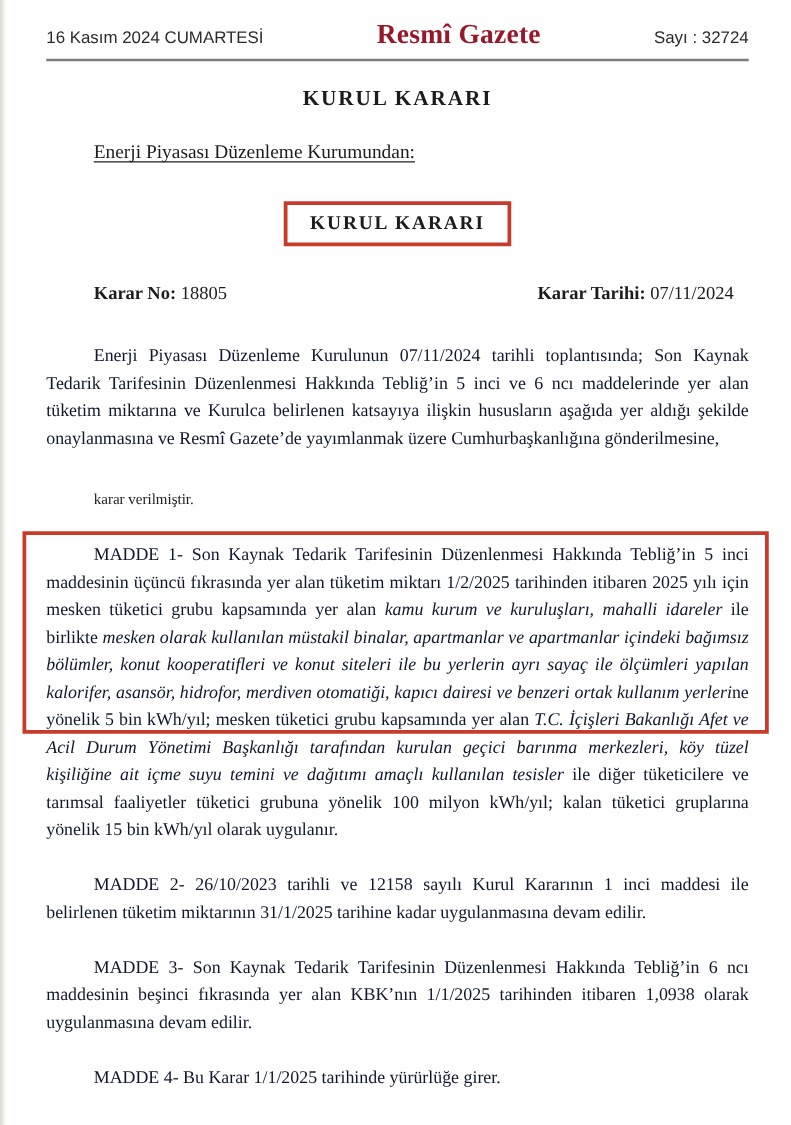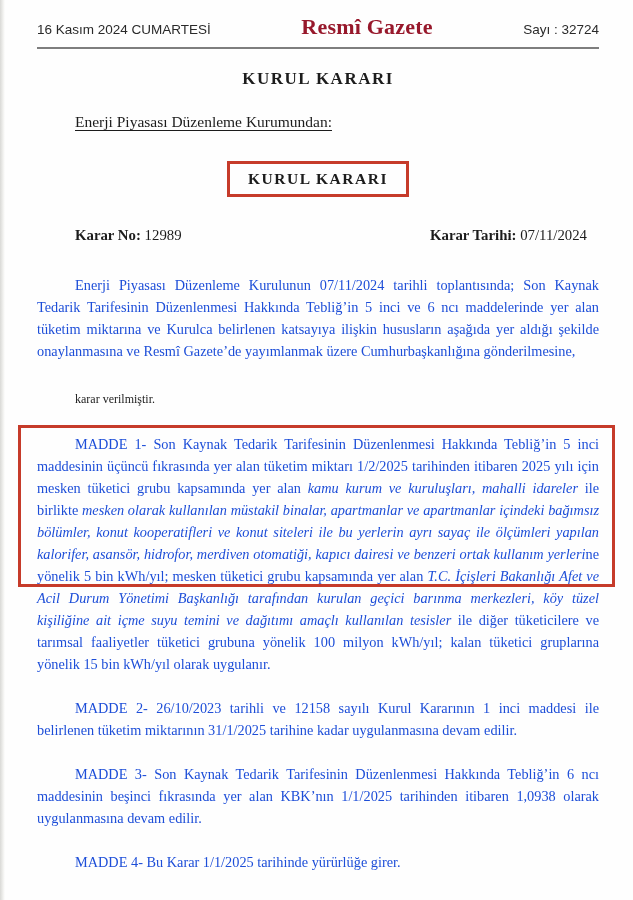--- a/index.html
+++ b/index.html
@@ -28,21 +28,21 @@
     text-decoration:underline;text-underline-offset:3px;}
   .boxed-wrap{text-align:center;margin-top:30px;}
   .boxed-heading{display:inline-block;border:3px solid;padding:6px 18px;
     font-size:15.5px;font-weight:bold;letter-spacing:1.5px;}
   
   .meta-row{display:flex;justify-content:space-between;margin-top:30px;
     padding:0 12px 0 38px;font-size:14.8px;}
   .meta-row b{font-weight:bold;}
   
   .body-p{margin:0;font-size:14.3px;line-height:22px;text-align:justify;
-    text-indent:38px;color:#1d4ed8;}
+    text-indent:38px;color:#0f172a;}
   .intro{margin-top:30px;}
   .verdict{margin-top:30px;padding-left:38px;font-size:12px;}
   .madde{margin-top:22px;}
   .m1-wrap{position:relative;margin-top:26px;}
   .m-label{font-weight:normal;}
   .it{font-style:italic;}
   .hl-box{position:absolute;left:-19px;right:-16px;top:-8px;height:156px;
     border:3px solid;pointer-events:none;}
 </style>
 </head>
@@ -59,21 +59,21 @@
 
   <div class="section-heading">KURUL KARARI</div>
 
   <div class="authority">Enerji Piyasası Düzenleme Kurumundan:</div>
 
   <div class="boxed-wrap">
     <span class="boxed-heading" id="boxedHeading" style="border-color: rgb(198, 59, 42);">KURUL KARARI</span>
   </div>
 
   <div class="meta-row">
-    <span><b>Karar No:</b><span> 12989</span></span>
+    <span><b>Karar No:</b><span> 18805</span></span>
     <span><b>Karar Tarihi:</b><span> 07/11/2024</span></span>
   </div>
 
   <p class="body-p intro">Enerji Piyasası Düzenleme Kurulunun 07/11/2024 tarihli toplantısında; Son Kaynak Tedarik Tarifesinin Düzenlenmesi Hakkında Tebliğ’in 5 inci ve 6 ncı maddelerinde yer alan tüketim miktarına ve Kurulca belirlenen katsayıya ilişkin hususların aşağıda yer aldığı şekilde onaylanmasına ve Resmî Gazete’de yayımlanmak üzere Cumhurbaşkanlığına gönderilmesine,</p>
 
   <div class="verdict">karar verilmiştir.</div>
 
   <div class="m1-wrap">
     <div class="hl-box" id="hlBox" style="border-color: rgb(198, 59, 42);"></div>
     <p class="body-p"><span class="m-label">MADDE 1- </span><span>Son Kaynak Tedarik Tarifesinin Düzenlenmesi Hakkında Tebliğ’in 5 inci maddesinin üçüncü fıkrasında yer alan tüketim miktarı 1/2/2025 tarihinden itibaren 2025 yılı için mesken tüketici grubu kapsamında yer alan </span><span class="it">kamu kurum ve kuruluşları, mahalli idareler</span><span> ile birlikte </span><span class="it">mesken olarak kullanılan müstakil binalar, apartmanlar ve apartmanlar içindeki bağımsız bölümler, konut kooperatifleri ve konut siteleri ile bu yerlerin ayrı sayaç ile ölçümleri yapılan kalorifer, asansör, hidrofor, merdiven otomatiği, kapıcı dairesi ve benzeri ortak kullanım yerleri</span><span>ne yönelik 5 bin kWh/yıl; mesken tüketici grubu kapsamında yer alan </span><span class="it">T.C. İçişleri Bakanlığı Afet ve Acil Durum Yönetimi Başkanlığı tarafından kurulan geçici barınma merkezleri, köy tüzel kişiliğine ait içme suyu temini ve dağıtımı amaçlı kullanılan tesisler</span><span> ile diğer tüketicilere ve tarımsal faaliyetler tüketici grubuna yönelik 100 milyon kWh/yıl; kalan tüketici gruplarına yönelik 15 bin kWh/yıl olarak uygulanır.</span></p>

